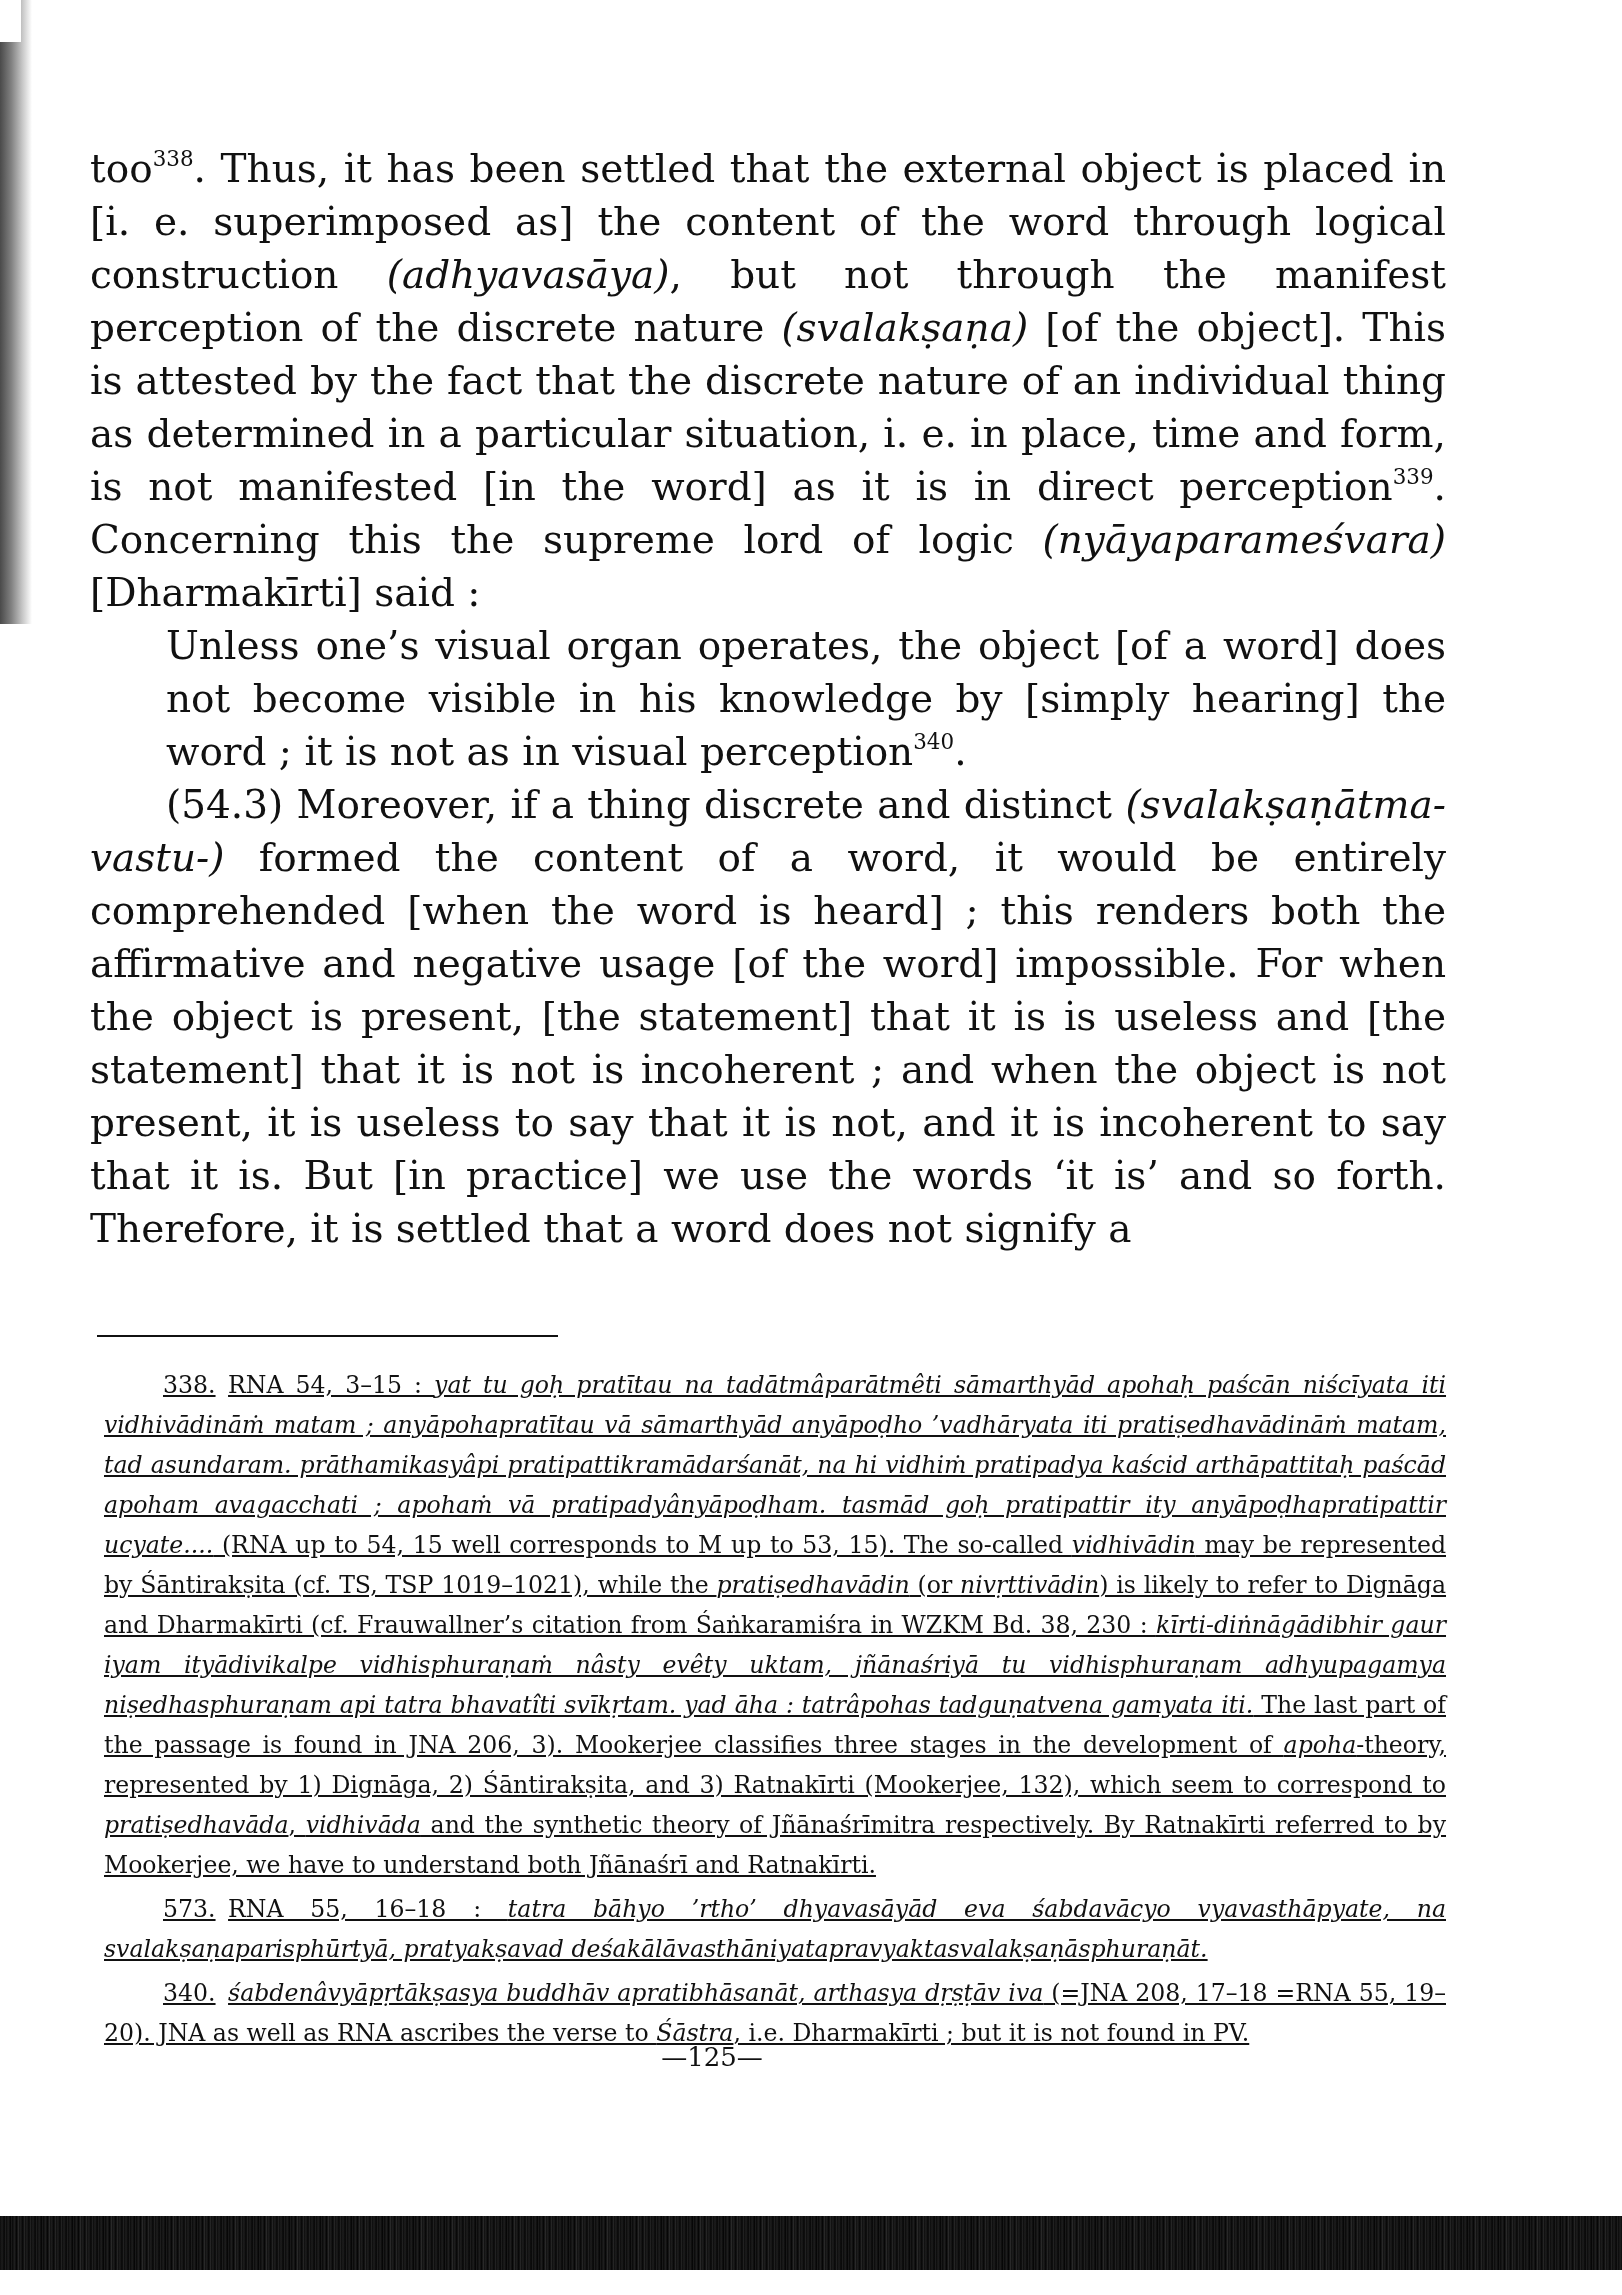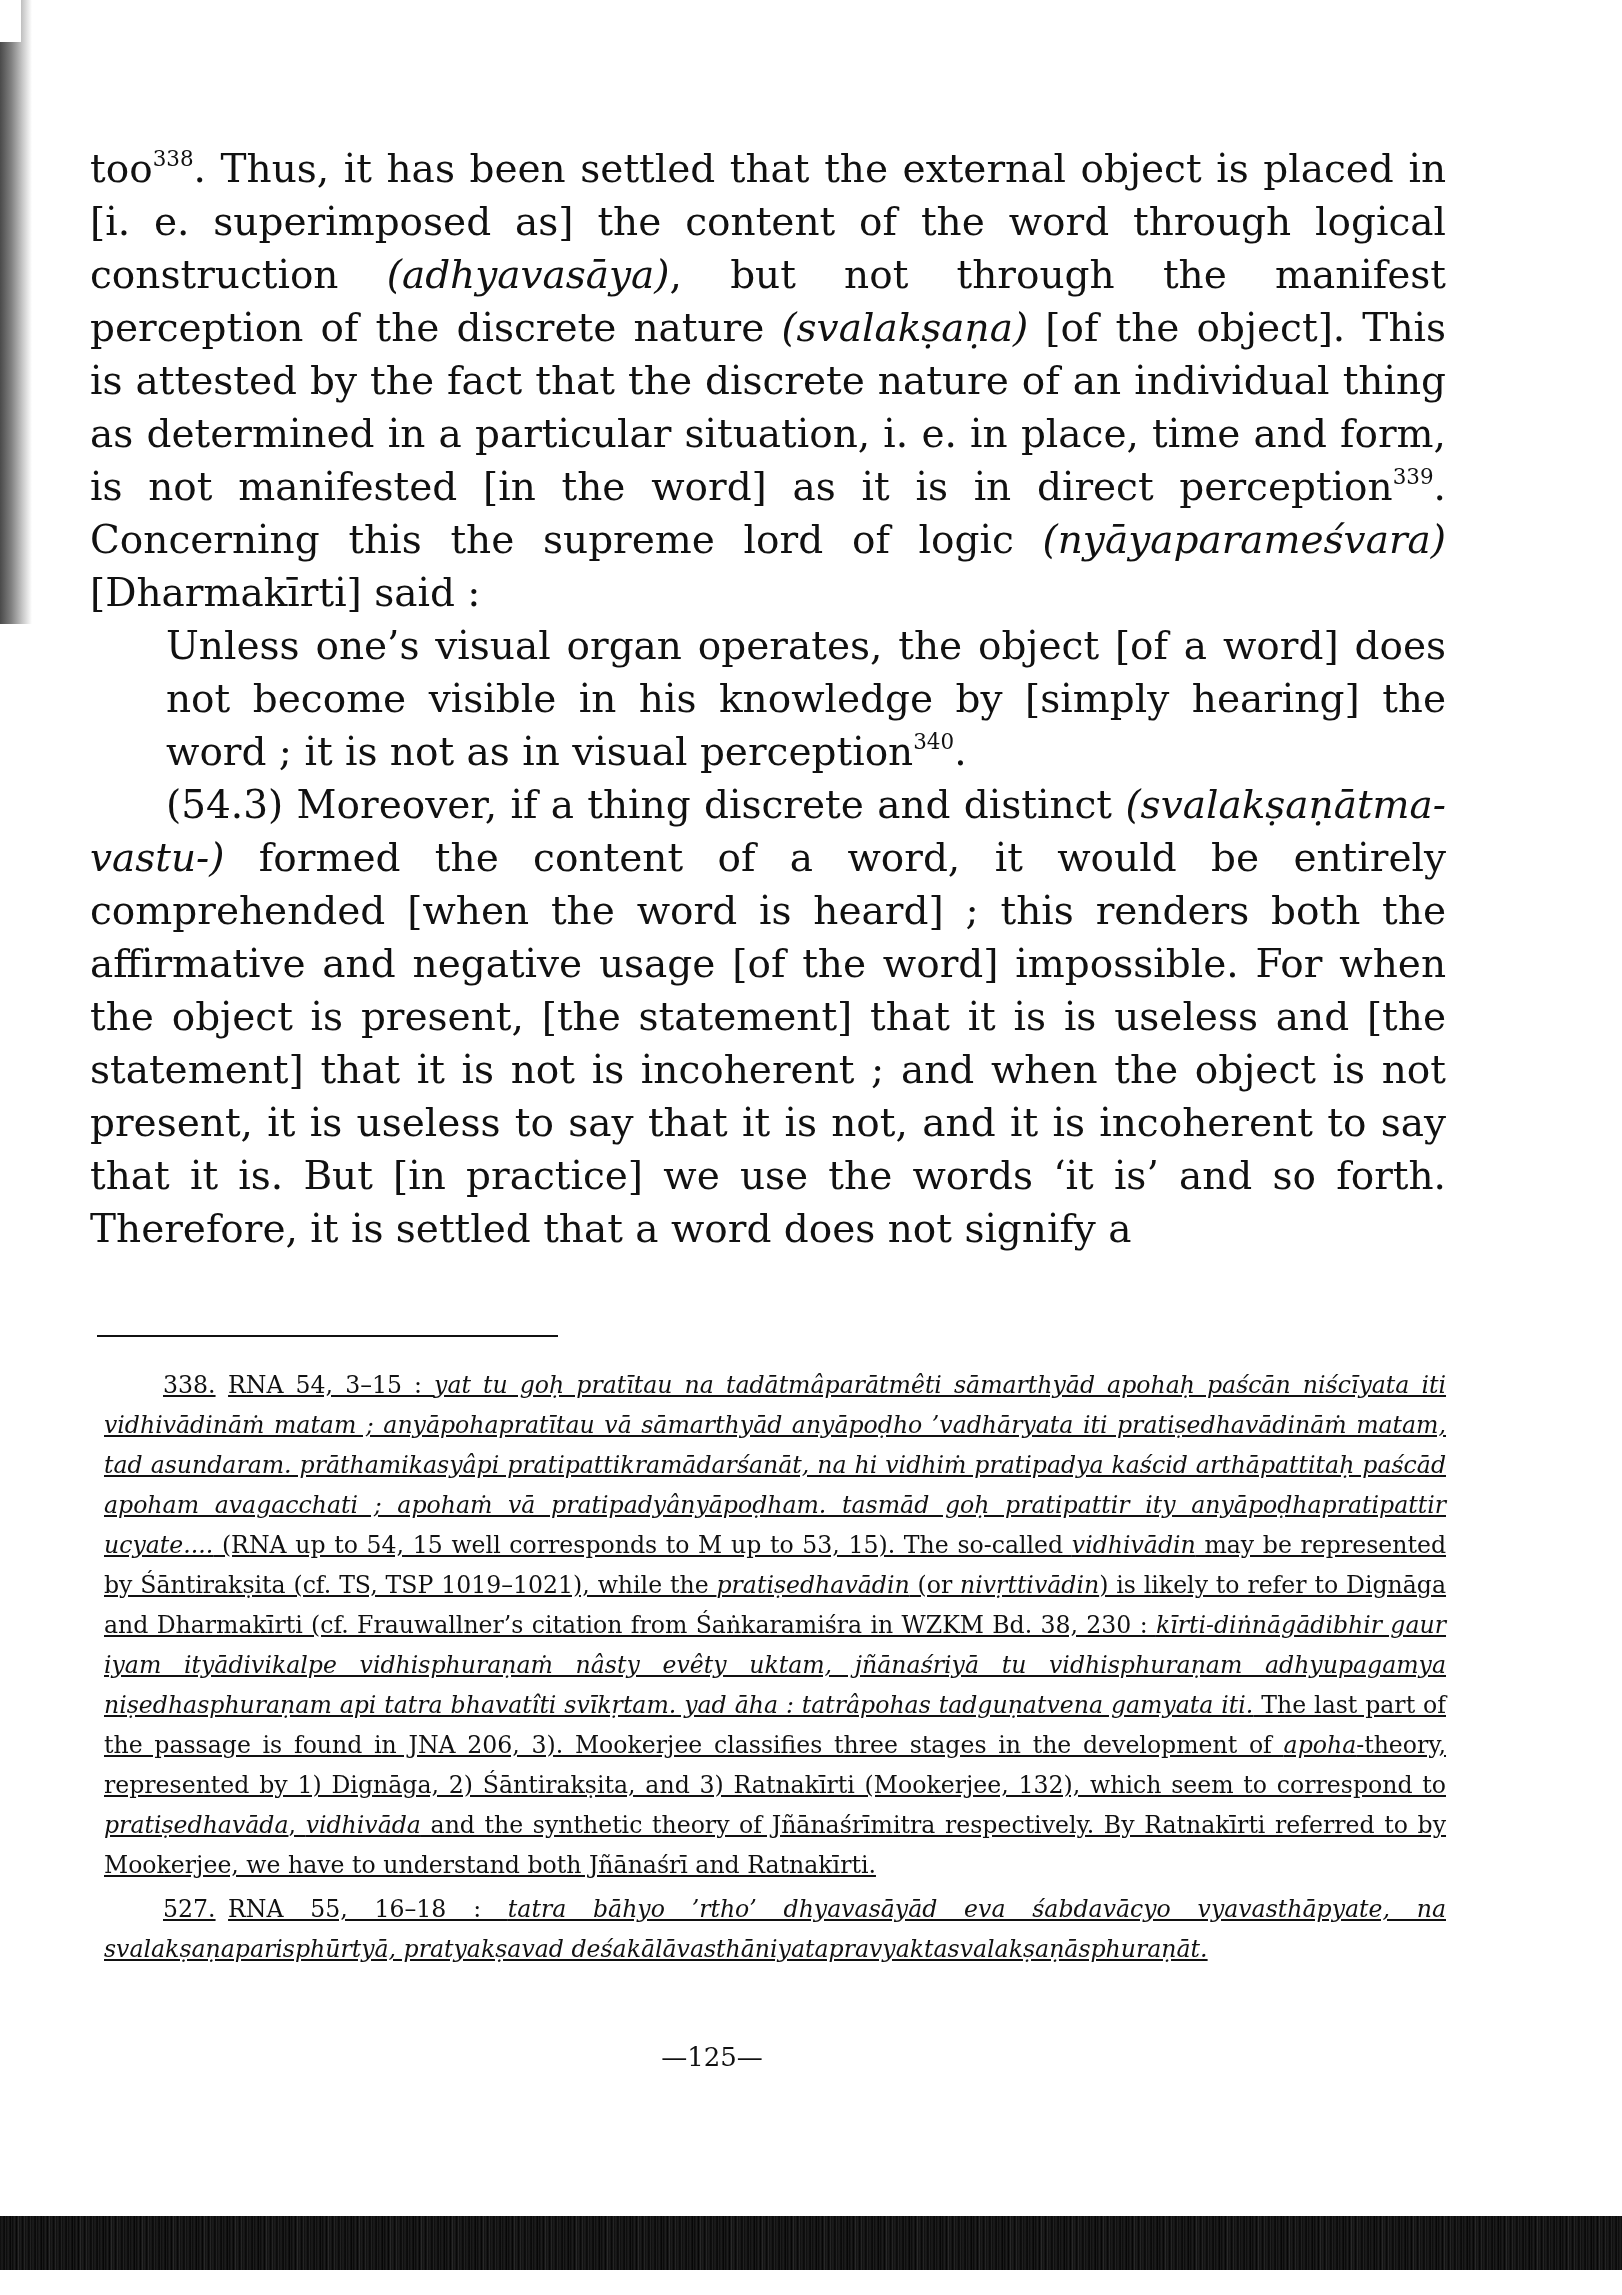--- a/index.html
+++ b/index.html
@@ -53,19 +53,20 @@
 <div class="body-text">
   <p id="p1"><span>too</span><sup>338</sup><span>. Thus, it has been settled that the external object is placed in [i. e. superimposed as] the content of the word through logical construction </span><i>(adhyavasāya)</i><span>, but not through the manifest perception of the discrete nature </span><i>(svalakṣaṇa)</i><span> [of the object]. This is attested by the fact that the discrete nature of an individual thing as determined in a particular situation, i. e. in place, time and form, is not manifested [in the word] as it is in direct perception</span><sup>339</sup><span>. Concerning this the supreme lord of logic </span><i>(nyāyaparameśvara)</i><span> [Dharmakīrti] said :</span></p>
   <p id="quote" class="blockquote para-indent" style="text-indent:0"><span>Unless one’s visual organ operates, the object [of a word] does not become visible in his knowledge by [simply hearing] the word ; it is not as in visual perception</span><sup>340</sup><span>.</span></p>
   <p id="p2" class="para-indent"><span>(54.3) Moreover, if a thing discrete and distinct </span><i>(svalakṣaṇātma- vastu-)</i><span> formed the content of a word, it would be entirely comprehended [when the word is heard] ; this renders both the affirmative and negative usage [of the word] impossible. For when the object is present, [the statement] that it is is useless and [the statement] that it is not is incoherent ; and when the object is not present, it is useless to say that it is not, and it is incoherent to say that it is. But [in practice] we use the words ‘it is’ and so forth. Therefore, it is settled that a word does not signify a</span></p>
 </div>
 
 <div class="footnote-rule"></div>
 
 <div class="footnotes">
   <p id="fn0"><span class="fn-num">338.</span><span>RNA 54, 3–15 : </span><i>yat tu goḥ pratītau na tadātmâparātmêti sāmarthyād apohaḥ paścān niścīyata iti vidhivādināṁ matam ; anyāpohapratītau vā sāmarthyād anyāpoḍho ’vadhāryata iti pratiṣedhavādināṁ matam, tad asundaram. prāthamikasyâpi pratipattikramādarśanāt, na hi vidhiṁ pratipadya kaścid arthāpattitaḥ paścād apoham avagacchati ; apohaṁ vā pratipadyânyāpoḍham. tasmād goḥ pratipattir ity anyāpoḍhapratipattir ucyate....</i><span> (RNA up to 54, 15 well corresponds to M up to 53, 15). The so-called </span><i>vidhivādin</i><span> may be represented by Śāntirakṣita (cf. TS, TSP 1019–1021), while the </span><i>pratiṣedhavādin</i><span> (or </span><i>nivṛttivādin</i><span>) is likely to refer to Dignāga and Dharmakīrti (cf. Frauwallner’s citation from Śaṅkaramiśra in WZKM Bd. 38, 230 : </span><i>kīrti-diṅnāgādibhir gaur iyam ityādivikalpe vidhisphuraṇaṁ nâsty evêty uktam, jñānaśriyā tu vidhisphuraṇam adhyupagamya niṣedhasphuraṇam api tatra bhavatîti svīkṛtam. yad āha : tatrâpohas tadguṇatvena gamyata iti.</i><span> The last part of the passage is found in JNA 206, 3). Mookerjee classifies three stages in the development of </span><i>apoha</i><span>-theory, represented by 1) Dignāga, 2) Śāntirakṣita, and 3) Ratnakīrti (Mookerjee, 132), which seem to correspond to </span><i>pratiṣedhavāda</i><span>, </span><i>vidhivāda</i><span> and the synthetic theory of Jñānaśrīmitra respectively. By Ratnakīrti referred to by Mookerjee, we have to understand both Jñānaśrī and Ratnakīrti.</span></p>
-  <p id="fn1"><span class="fn-num">527.</span><span>RNA 55, 16–18 : </span><i>tatra bāhyo ’rtho’ dhyavasāyād eva śabdavācyo vyavasthāpyate, na svalakṣaṇaparisphūrtyā, pratyakṣavad deśakālāvasthāniyatapravyaktasvalakṣaṇāsphuraṇāt.</i></p>
+  <p id="fn1"><span class="fn-num">573.</span><span>RNA 55, 16–18 : </span><i>tatra bāhyo ’rtho’ dhyavasāyād eva śabdavācyo vyavasthāpyate, na svalakṣaṇaparisphūrtyā, pratyakṣavad deśakālāvasthāniyatapravyaktasvalakṣaṇāsphuraṇāt.</i></p>
+  <p id="fn2"><span class="fn-num">340.</span><i>śabdenâvyāpṛtākṣasya buddhāv apratibhāsanāt, arthasya dṛṣṭāv iva</i><span> (=JNA 208, 17–18 =RNA 55, 19–20). JNA as well as RNA ascribes the verse to </span><i>Śāstra</i><span>, i.e. Dharmakīrti ; but it is not found in PV.</span></p>
 </div>
 
 <div class="page-number">—125—</div>
 
 <div class="scan-bar"></div>
 
 
 </body></html>

